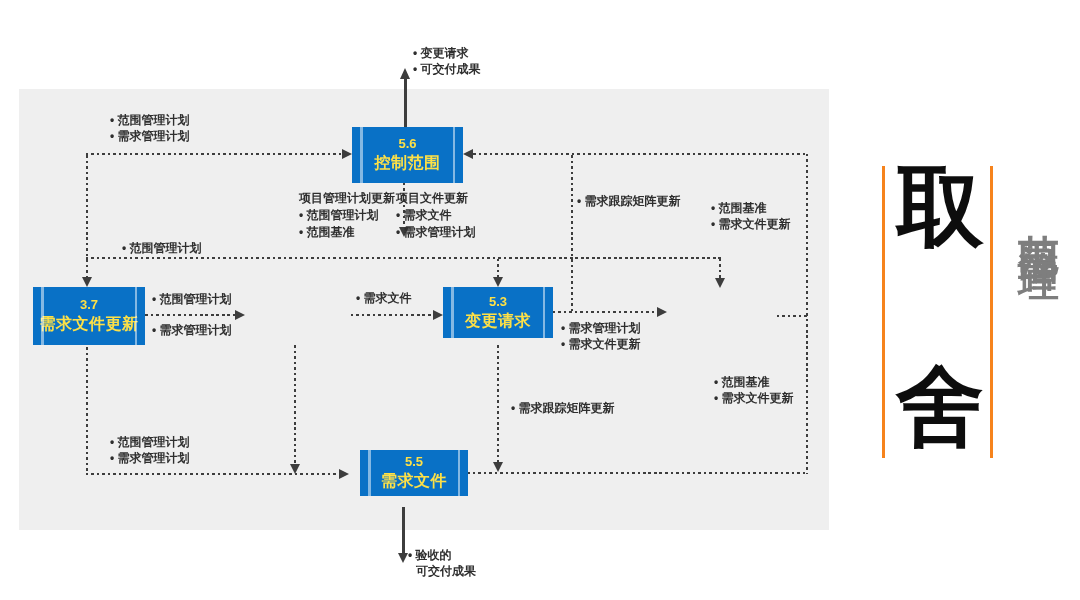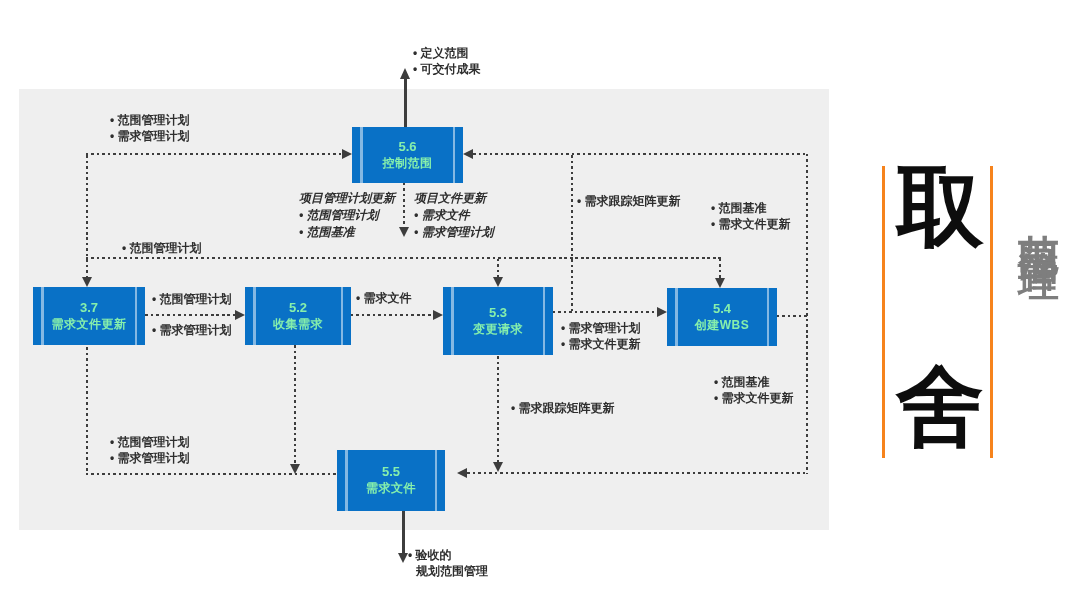--- a/index.html
+++ b/index.html
@@ -1,47 +1,47 @@
 <!DOCTYPE html>
 <html><head>
 <meta charset="utf-8">
 <style>
   html,body{margin:0;padding:0;background:#fff;}
   .stage{position:relative;width:1080px;height:600px;background:#ffffff;overflow:hidden;
          font-family:"Liberation Sans","DejaVu Sans",sans-serif;}
   .panel{position:absolute;left:19px;top:89px;width:810px;height:441px;background:#efefef;}
 
   
-  .pbox{position:absolute;background:#0971c6;color:#86efac;display:flex;flex-direction:column;
+  .pbox{position:absolute;background:#0971c6;color:#fde047;display:flex;flex-direction:column;
         align-items:center;justify-content:center;text-align:center;line-height:1.3;z-index:5;}
   .pbox .stripe{position:absolute;top:0;bottom:0;width:2.5px;background:rgba(255,255,255,0.5);}
   .pbox .s-l{left:8px;} .pbox .s-r{right:8px;}
   .pnum{font-size:13px;font-weight:bold;}
-  .pname{font-size:12px;font-weight:bold;letter-spacing:0.5px;}
+  .pname{font-size:16px;font-weight:bold;letter-spacing:0.5px;}
 
   
   .dh{position:absolute;height:2px;z-index:2;
       background:repeating-linear-gradient(90deg,#3d3d3d 0 2.5px,transparent 2.5px 5.5px);}
   .dv{position:absolute;width:2px;z-index:2;
       background:repeating-linear-gradient(180deg,#3d3d3d 0 2.5px,transparent 2.5px 5.5px);}
   .solid-v{position:absolute;width:2.5px;background:#3d3d3d;z-index:2;}
 
   
   .ah{position:absolute;width:0;height:0;z-index:3;}
   .ah-r{border-top:5px solid transparent;border-bottom:5px solid transparent;border-left:10px solid #3d3d3d;}
   .ah-l{border-top:5px solid transparent;border-bottom:5px solid transparent;border-right:10px solid #3d3d3d;}
   .ah-d{border-left:5px solid transparent;border-right:5px solid transparent;border-top:10px solid #3d3d3d;}
   .ah-u{border-left:5px solid transparent;border-right:5px solid transparent;border-bottom:11px solid #3d3d3d;}
 
   
   .lbl{position:absolute;font-size:12px;font-weight:600;color:#2e2e2e;line-height:16px;
        white-space:nowrap;z-index:4;}
   .lbl div{white-space:nowrap;}
   .lbl .indent{padding-left:8px;}
-  .lh17{line-height:17px;font-style:italic;}
+  .lh17{line-height:17px;}
 
   
   .orange-rule{position:absolute;top:166px;width:3px;height:292px;background:#f6831c;z-index:6;}
   .bigchar{position:absolute;width:100px;height:100px;font-size:88px;line-height:96px;text-align:center;
            font-weight:900;color:#0d0d0d;font-family:"DejaVu Serif","Liberation Serif",serif;z-index:6;}
   .vtitle{position:absolute;left:1012px;top:201px;height:230px;writing-mode:vertical-rl;
           font-size:41px;font-weight:800;color:#7e7e7e;letter-spacing:9px;z-index:6;
           font-family:"Liberation Sans","DejaVu Sans",sans-serif;}
 </style>
 </head>
@@ -87,65 +87,53 @@
   <div class="ah ah-d" style="left:399px;top:227px"></div>
   <div class="ah ah-u" style="left:400px;top:68px"></div>
   <div class="ah ah-d" style="left:398px;top:553px"></div>
 
   <div class="pbox" style="left:33px;top:287px;width:112px;height:58px">
     <span class="stripe s-l"></span>
     <span class="stripe s-r"></span>
     <span class="pnum">3.7</span>
     <span class="pname">需求文件更新</span>
   </div>
-  <div class="pbox" style="left:245px;top:287px;width:106px;height:58px">
-    <span class="stripe s-l"></span>
-    <span class="stripe s-r"></span>
-    <span class="pnum">5.2</span>
-    <span class="pname">收集需求</span>
-  </div>
-  <div class="pbox" style="left:443px;top:287px;width:110px;height:68px">
+  <div class="pbox" style="left:443px;top:287px;width:110px;height:51px">
     <span class="stripe s-l"></span>
     <span class="stripe s-r"></span>
     <span class="pnum">5.3</span>
     <span class="pname">变更请求</span>
   </div>
-  <div class="pbox" style="left:667px;top:288px;width:110px;height:58px">
-    <span class="stripe s-l"></span>
-    <span class="stripe s-r"></span>
-    <span class="pnum">5.4</span>
-    <span class="pname">创建WBS</span>
-  </div>
-  <div class="pbox" style="left:337px;top:450px;width:108px;height:61px">
+  <div class="pbox" style="left:360px;top:450px;width:108px;height:46px">
     <span class="stripe s-l"></span>
     <span class="stripe s-r"></span>
     <span class="pnum">5.5</span>
     <span class="pname">需求文件</span>
   </div>
   <div class="pbox" style="left:352px;top:127px;width:111px;height:56px">
     <span class="stripe s-l"></span>
     <span class="stripe s-r"></span>
     <span class="pnum">5.6</span>
     <span class="pname">控制范围</span>
   </div>
 
   <div class="lbl" style="left:413px;top:45px">
-    <div>• 定义范围</div>
+    <div>• 变更请求</div>
     <div>• 可交付成果</div>
   </div>
   <div class="lbl" style="left:110px;top:112px">
     <div>• 范围管理计划</div>
     <div>• 需求管理计划</div>
   </div>
   <div class="lbl lh17" style="left:299px;top:190px">
     <div>项目管理计划更新</div>
     <div>• 范围管理计划</div>
     <div>• 范围基准</div>
   </div>
-  <div class="lbl lh17" style="left:414px;top:190px">
+  <div class="lbl lh17" style="left:396px;top:190px">
     <div>项目文件更新</div>
     <div>• 需求文件</div>
     <div>• 需求管理计划</div>
   </div>
   <div class="lbl" style="left:122px;top:240px">
     <div>• 范围管理计划</div>
   </div>
   <div class="lbl" style="left:152px;top:291px">
     <div>• 范围管理计划</div>
   </div>
@@ -172,21 +160,21 @@
   </div>
   <div class="lbl" style="left:511px;top:400px">
     <div>• 需求跟踪矩阵更新</div>
   </div>
   <div class="lbl" style="left:110px;top:434px">
     <div>• 范围管理计划</div>
     <div>• 需求管理计划</div>
   </div>
   <div class="lbl" style="left:408px;top:547px">
     <div>• 验收的</div>
-    <div class="indent">规划范围管理</div>
+    <div class="indent">可交付成果</div>
   </div>
 
   <div class="orange-rule" style="left:882px"></div>
   <div class="bigchar" style="left:890px;top:158px">取</div>
   <div class="bigchar" style="left:890px;top:358px">舍</div>
   <div class="orange-rule" style="left:990px"></div>
   <div class="vtitle">范围管理</div>
 </div>
 
 </body></html>

